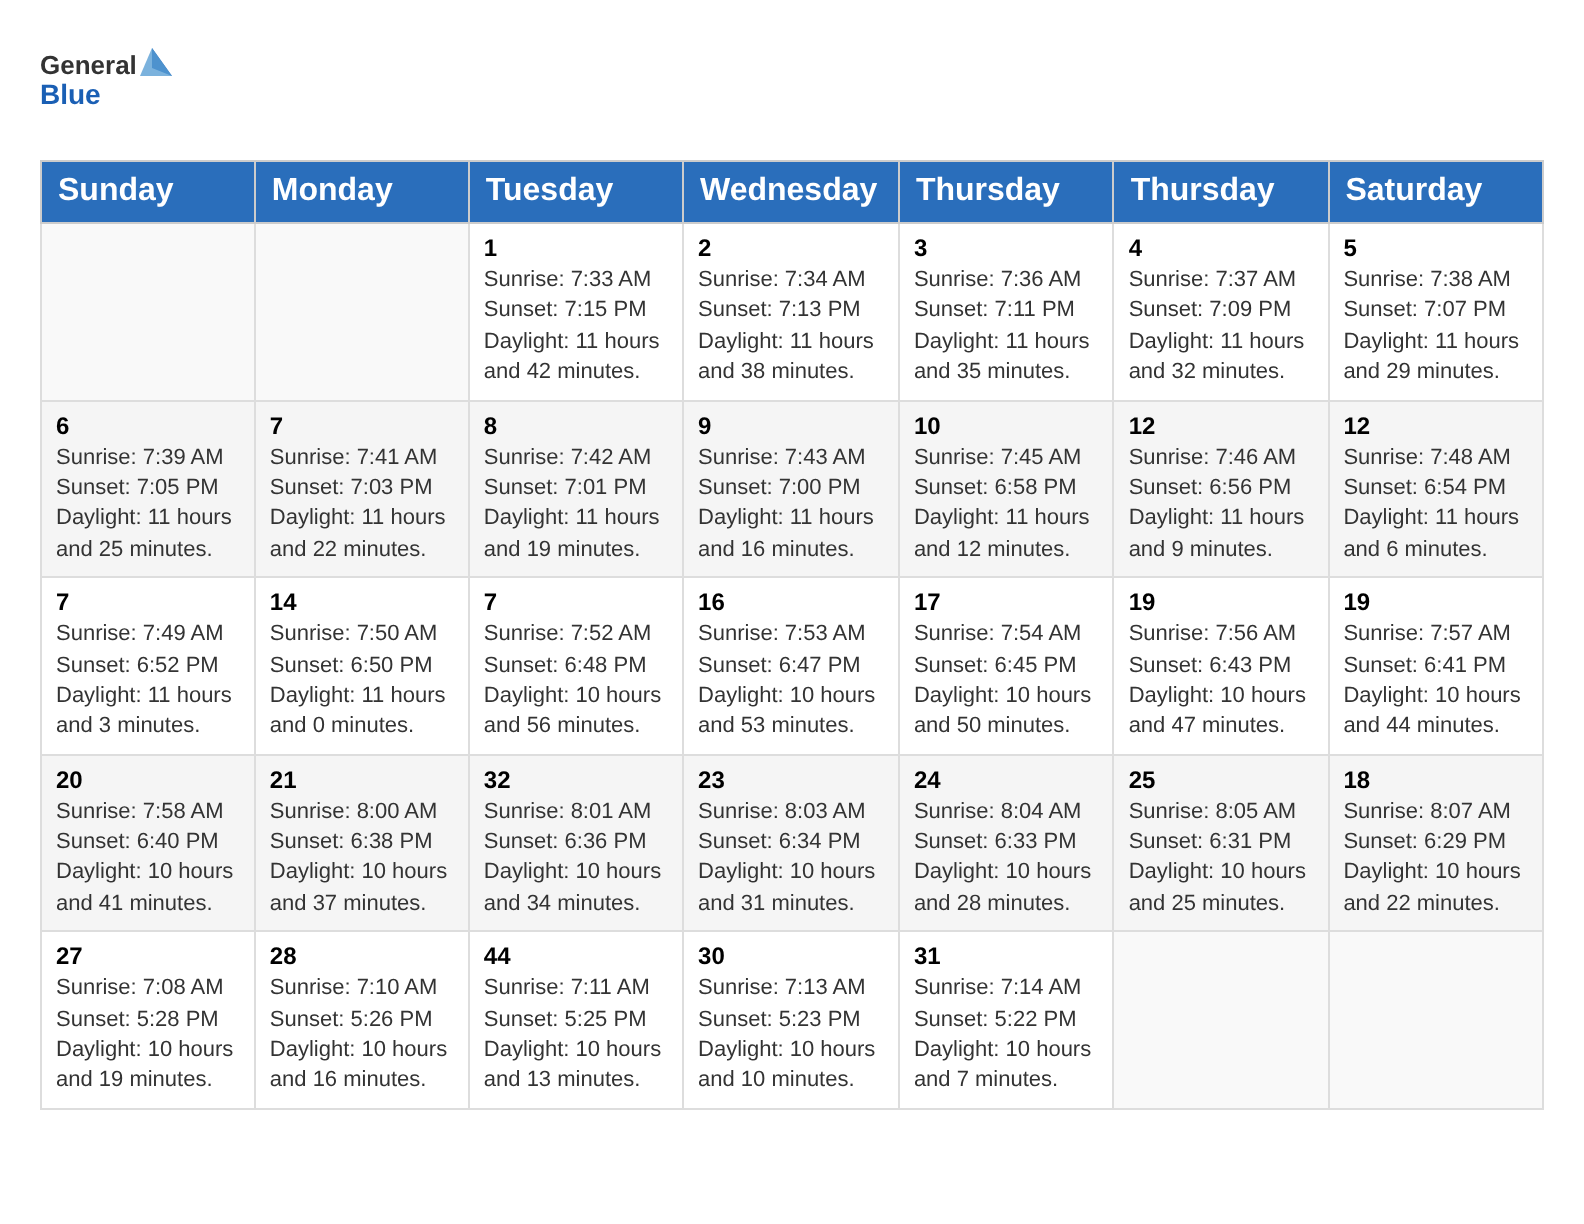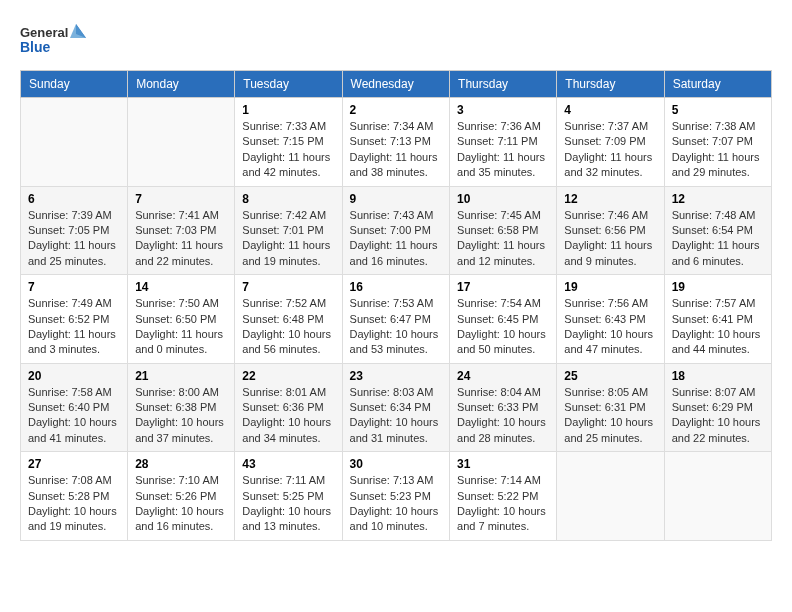--- a/index.html
+++ b/index.html
@@ -7,21 +7,21 @@
       font-family: Arial, sans-serif;
       background: #fff;
       width: 792px;
       min-height: 612px;
       padding: 20px;
     }
     .header-area {
       display: flex;
       justify-content: space-between;
       align-items: flex-start;
-      margin-bottom: 8px;
+      margin-bottom: 18px;
     }
     .logo {
       display: flex;
       align-items: center;
       gap: 4px;
     }
     .title-area {
       text-align: right;
     }
     .month-title {
@@ -36,22 +36,22 @@
     table {
       width: 100%;
       border-collapse: collapse;
       font-size: 11px;
     }
     thead tr th {
       background-color: #2a6ebb;
       color: #fff;
       padding: 6px 8px;
       text-align: left;
-      font-size: 12px;
-      font-weight: normal;
+      font-size: 16px;
+      font-weight: bold;
       border: 1px solid #ccc;
     }
     tbody tr td {
       border: 1px solid #ddd;
       padding: 5px 7px;
       vertical-align: top;
       width: 108px;
       min-height: 70px;
       background: #fff;
     }
@@ -232,21 +232,21 @@
           Sunrise: 7:58 AM<br>Sunset: 6:40 PM<br>Daylight: 10 hours and 41 minutes.
         </div>
         </td>
         <td>
           <span class="day-number">21</span>
         <div class="day-info">
           Sunrise: 8:00 AM<br>Sunset: 6:38 PM<br>Daylight: 10 hours and 37 minutes.
         </div>
         </td>
         <td>
-          <span class="day-number">22</span>
+          <span class="day-number">32</span>
         <div class="day-info">
           Sunrise: 8:01 AM<br>Sunset: 6:36 PM<br>Daylight: 10 hours and 34 minutes.
         </div>
         </td>
         <td>
           <span class="day-number">23</span>
         <div class="day-info">
           Sunrise: 8:03 AM<br>Sunset: 6:34 PM<br>Daylight: 10 hours and 31 minutes.
         </div>
         </td>
@@ -276,21 +276,21 @@
           Sunrise: 7:08 AM<br>Sunset: 5:28 PM<br>Daylight: 10 hours and 19 minutes.
         </div>
         </td>
         <td>
           <span class="day-number">28</span>
         <div class="day-info">
           Sunrise: 7:10 AM<br>Sunset: 5:26 PM<br>Daylight: 10 hours and 16 minutes.
         </div>
         </td>
         <td>
-          <span class="day-number">43</span>
+          <span class="day-number">44</span>
         <div class="day-info">
           Sunrise: 7:11 AM<br>Sunset: 5:25 PM<br>Daylight: 10 hours and 13 minutes.
         </div>
         </td>
         <td>
           <span class="day-number">30</span>
         <div class="day-info">
           Sunrise: 7:13 AM<br>Sunset: 5:23 PM<br>Daylight: 10 hours and 10 minutes.
         </div>
         </td>

